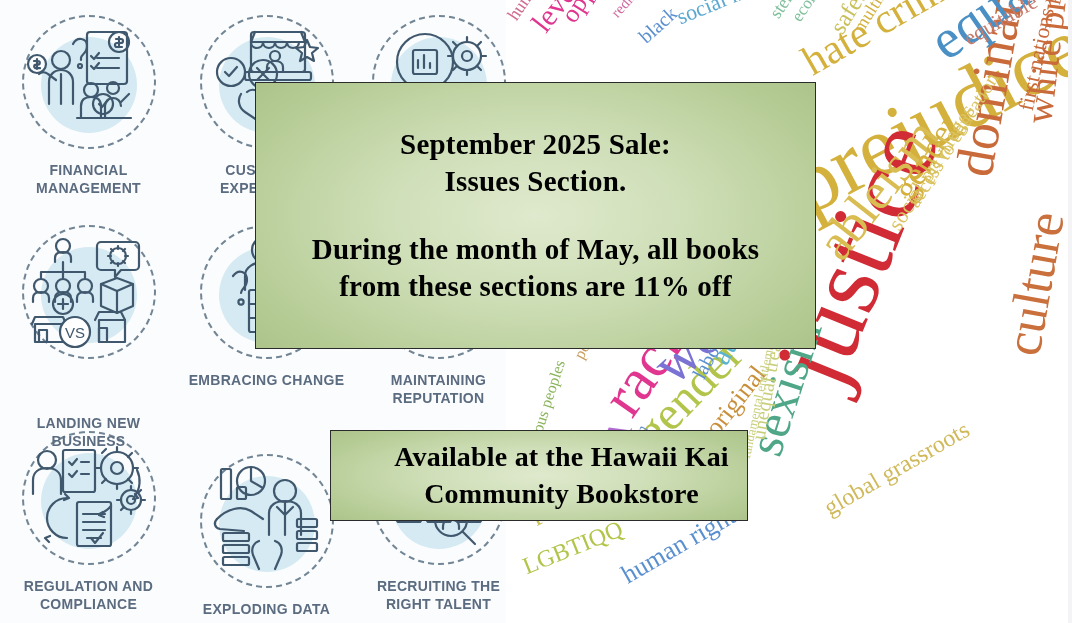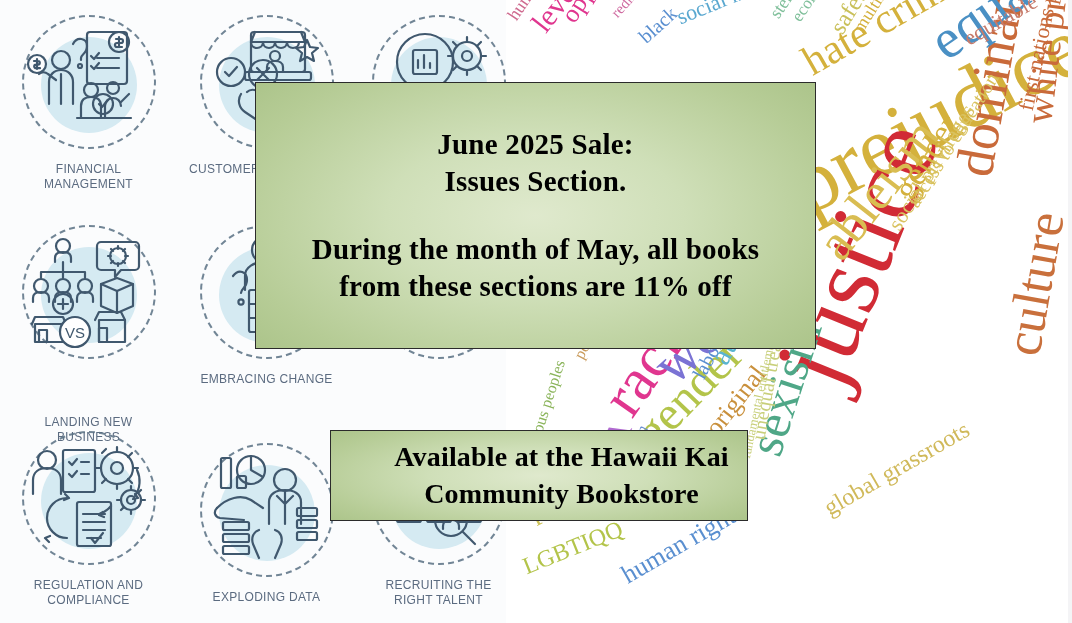--- a/index.html
+++ b/index.html
@@ -69,22 +69,22 @@
     transform: translate(-50%, -50%);
     width: 128px;
     height: 128px;
   }
   .icon-art svg * {
     vector-effect: non-scaling-stroke;
   }
   .icon-label {
     margin-top: 6px;
     text-align: center;
-    font-size: 12px;
-    font-weight: 400;
+    font-size: 14px;
+    font-weight: 700;
     letter-spacing: .3px;
     line-height: 1.25;
     color: #5b6b80;
     text-transform: uppercase;
     width: 173px;
   }
 
   
   .wordcloud {
     position: absolute;
@@ -308,20 +308,21 @@
       <div class="icon-art">
         <div class="dashed-ring"></div>
         <div class="blob"></div>
         <svg viewBox="0 0 128 128" fill="none" stroke="#40586e" stroke-width="2.2" stroke-linecap="round" stroke-linejoin="round">
           <path d="M64 18l7 15 16 2-12 11 3 16-14-8-14 8 3-16-12-11 16-2z"></path>
           <path d="M30 96c0-16 8-28 20-34M98 96c0-16-8-28-20-34"></path>
           <path d="M44 96a20 20 0 0140 0"></path>
           <path d="M34 96h12v14H34zM82 96h12v14H82z"></path>
         </svg>
       </div>
+      <div class="icon-label"><span>MAINTAINING</span><br><span>REPUTATION</span></div>
     </div>
 
     <div class="icon-cell" style="left:2px; top:424px;">
       <div class="icon-art">
         <div class="dashed-ring"></div>
         <div class="blob"></div>
         <svg viewBox="0 0 128 128" fill="none" stroke="#40586e" stroke-width="2.2" stroke-linecap="round" stroke-linejoin="round">
           <circle cx="22" cy="26" r="9"></circle>
             <path d="M8 60V46c0-8 6-12 14-12s14 4 14 12v14"></path>
           <rect x="38" y="16" width="32" height="42" rx="2"></rect>
@@ -341,21 +342,21 @@
           <rect x="52" y="68" width="34" height="44" rx="2"></rect>
           <path d="M58 80h22M58 88h22M58 96h22M62 104h14"></path>
           <path d="M66 104l4 5 8-10"></path>
           <path d="M22 84a20 20 0 0120-20M42 104a20 20 0 01-20-20"></path>
           <path d="M40 60l4 4-5 2M24 108l-4-4 5-2"></path>
         </svg>
       </div>
       <div class="icon-label"><span>REGULATION AND</span><br><span>COMPLIANCE</span></div>
     </div>
 
-    <div class="icon-cell" style="left:180px; top:436px;">
+    <div class="icon-cell" style="left:180px; top:447px;">
       <div class="icon-art">
         <div class="dashed-ring"></div>
         <div class="blob"></div>
         <svg viewBox="0 0 128 128" fill="none" stroke="#40586e" stroke-width="2.2" stroke-linecap="round" stroke-linejoin="round">
           <rect x="18" y="12" width="10" height="30" rx="1.5"></rect>
           <circle cx="48" cy="24" r="14"></circle>
             <path d="M48 24V10M48 24l12 7"></path>
           <rect x="34" y="30" width="9" height="12" rx="1.5"></rect>
           <path d="M14 62c10-10 24-14 34-8l12 8"></path>
           <path d="M14 62c-4 4-2 9 3 10l24 2"></path>
@@ -439,21 +440,21 @@
       <div class="wc" style="left: 72px; top: 350px; font-size: 16px; color: rgb(201, 154, 90); transform: rotate(-62deg);">power</div>
       <div class="wc" style="left: 172px; top: 8px; font-size: 22px; color: rgb(90, 168, 208); transform: rotate(-22deg);">social mobility</div>
       <div class="wc" style="left: 136px; top: 30px; font-size: 20px; color: rgb(90, 143, 208); transform: rotate(-42deg);">black</div>
       <div class="wc" style="left: 108px; top: 8px; font-size: 15px; color: rgb(207, 106, 160); transform: rotate(-48deg);">redistribution of wealth</div>
       <div class="wc" style="left: 62px; top: 8px; font-size: 26px; color: rgb(224, 54, 143); transform: rotate(-58deg);">oppression</div>
       <div class="wc" style="left: 32px; top: 14px; font-size: 30px; color: rgb(224, 54, 143); transform: rotate(-52deg);">levelling</div>
       <div class="wc" style="left: 6px; top: 10px; font-size: 18px; color: rgb(207, 106, 143); transform: rotate(-56deg);">human rights</div>
     </div>
 
   <div class="green-box" id="sale-box">
-    <div class="line">June 2025 Sale:</div>
+    <div class="line">September 2025 Sale:</div>
     <div class="line">Issues Section.</div>
     <div class="gap"></div>
     <div class="line">During the month of May, all books</div>
     <div class="line">from these sections are 11% off</div>
   </div>
 
   <div class="green-box" id="store-box">
     <div class="line">Available at the Hawaii Kai</div>
     <div class="line">Community Bookstore</div>
   </div>

